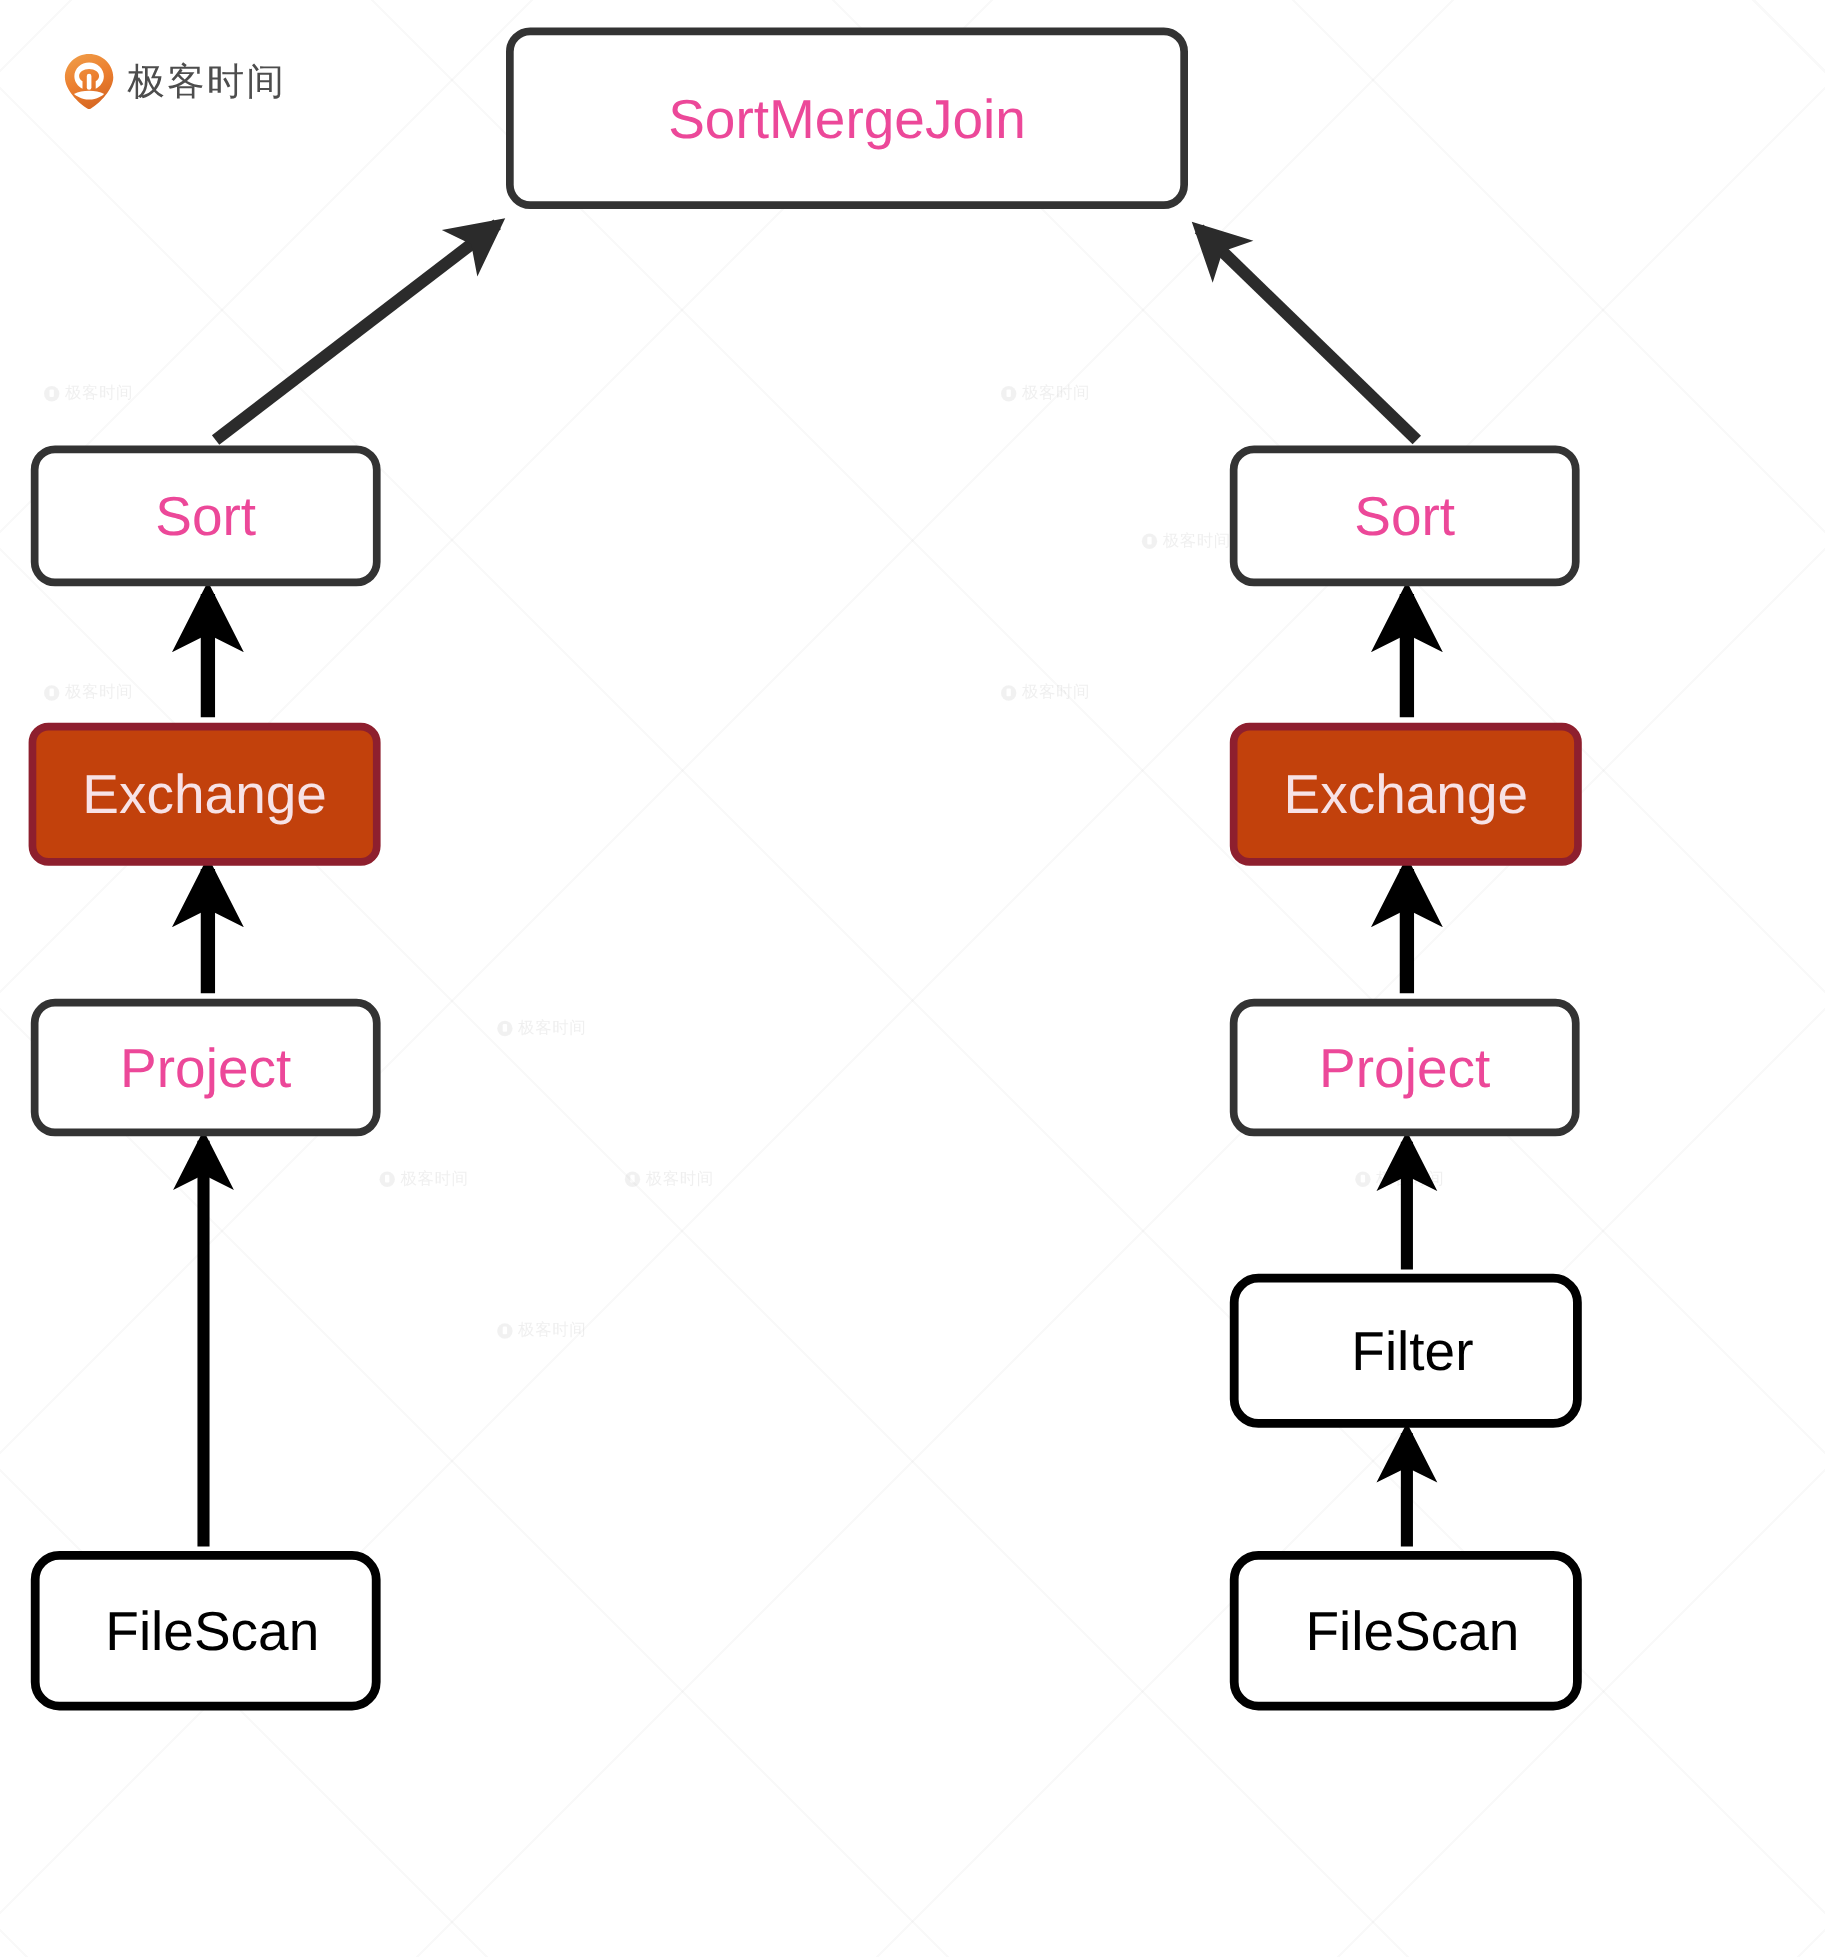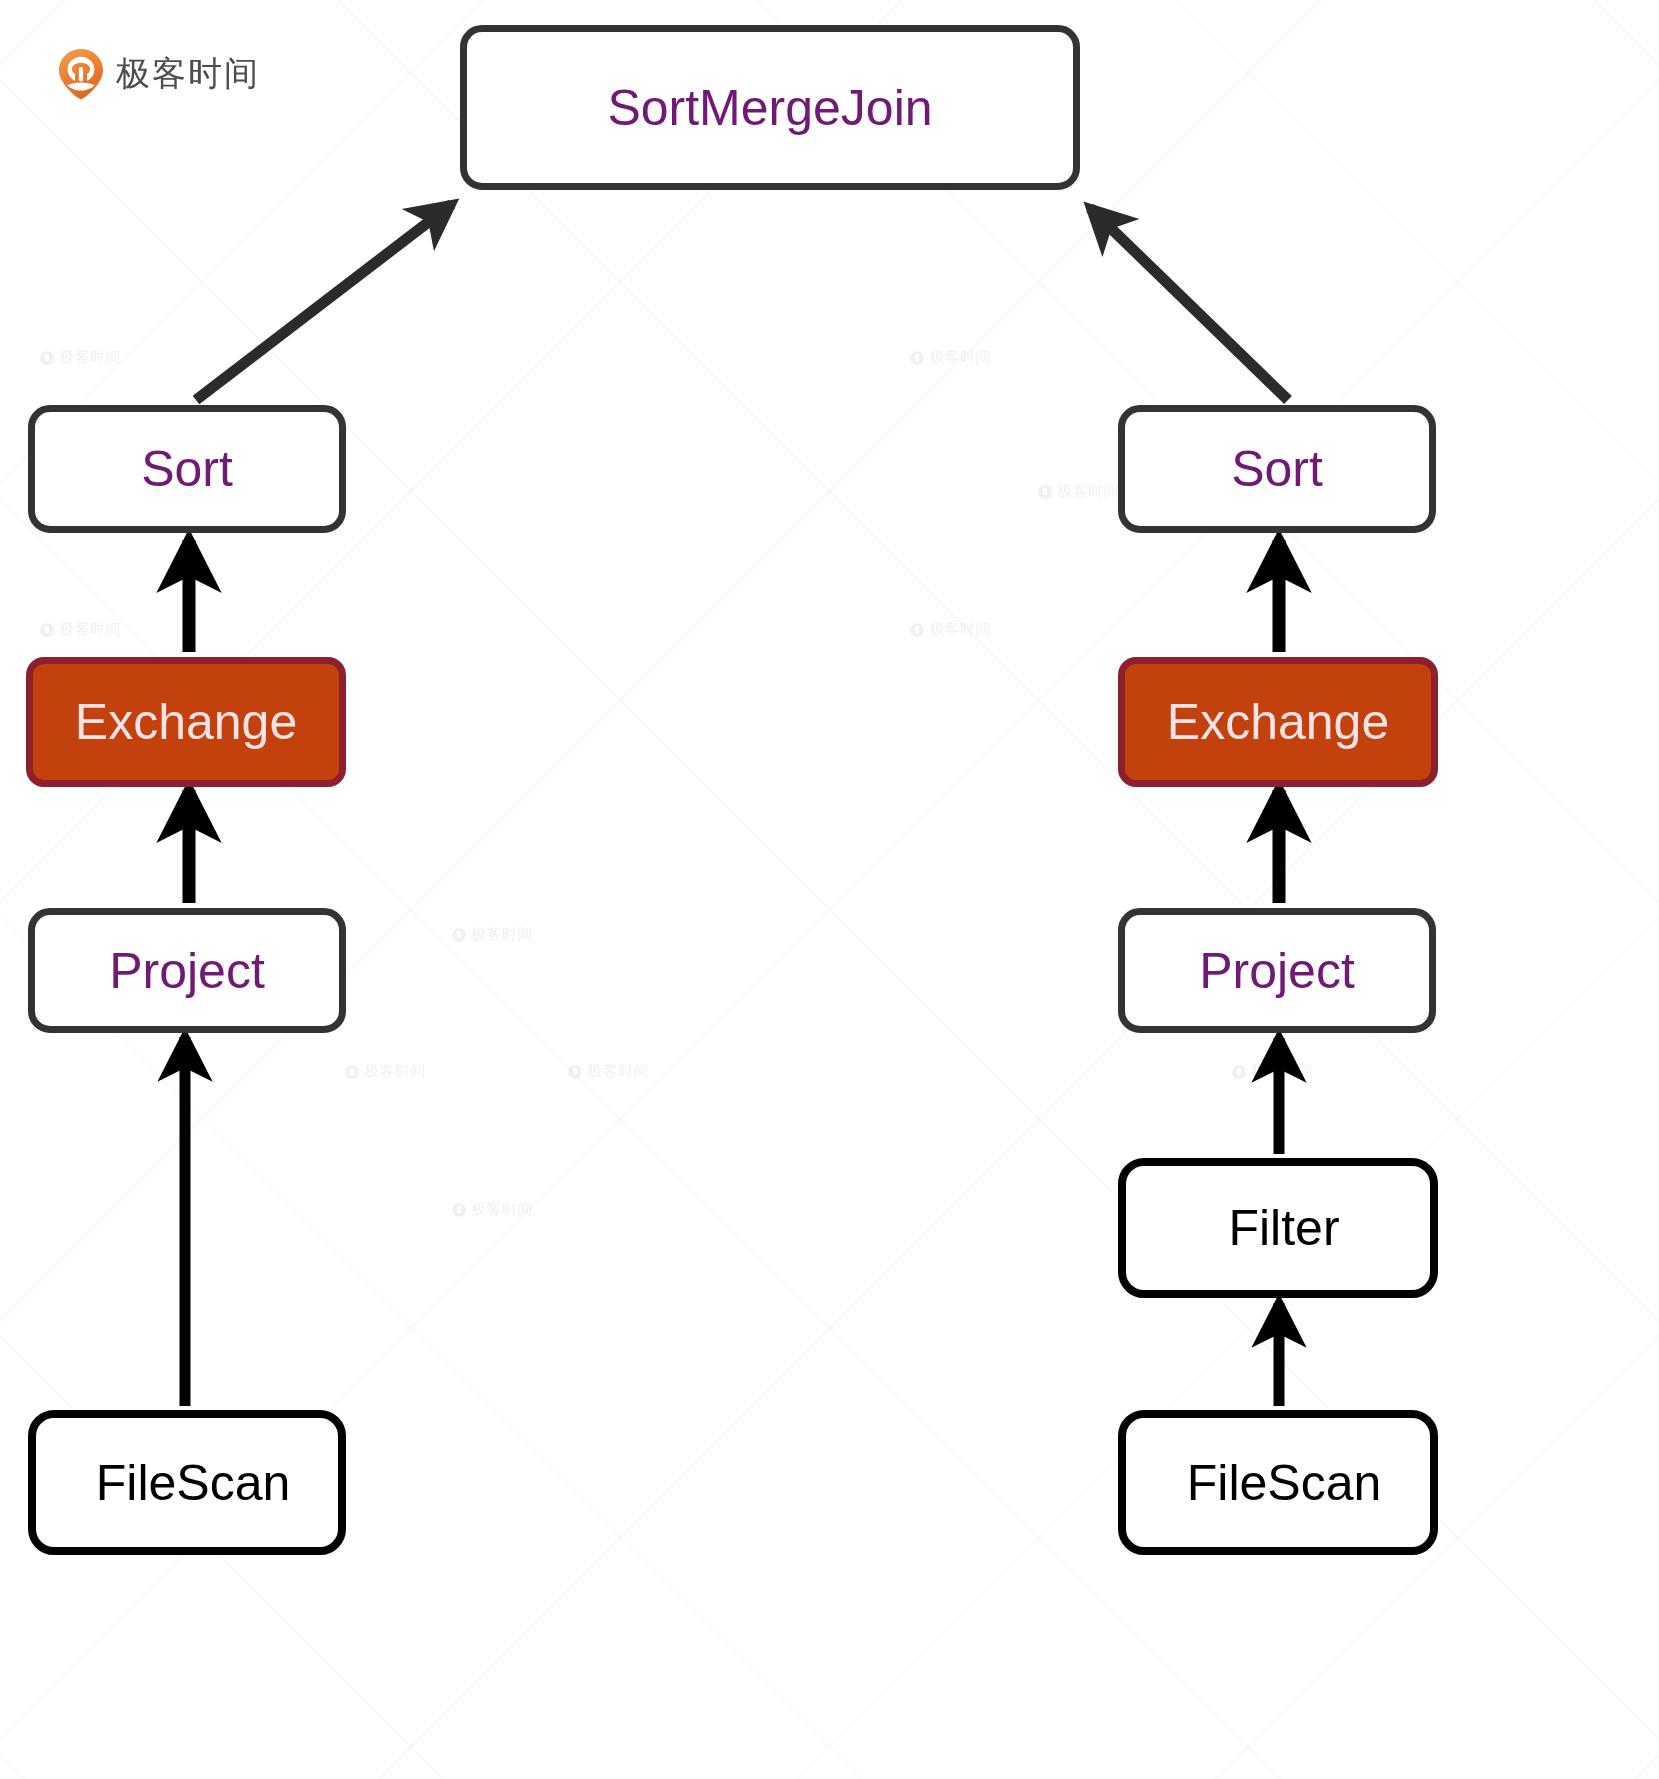--- a/index.html
+++ b/index.html
@@ -99,21 +99,21 @@
     box-sizing: border-box;
     display: flex;
     align-items: center;
     justify-content: center;
     background: #ffffff;
     z-index: 3;
   }
   .node .lbl {
     font-size: 50px;
     line-height: 1;
-    color: #701a75;
+    color: #ec4899;
     font-family: "Liberation Sans", sans-serif;
   }
   .node.dark-outline {
     border: 7px solid #333333;
     border-radius: 22px;
   }
   .node.black-outline {
     border: 8px solid #000000;
     border-radius: 26px;
     padding-left: 12px;

